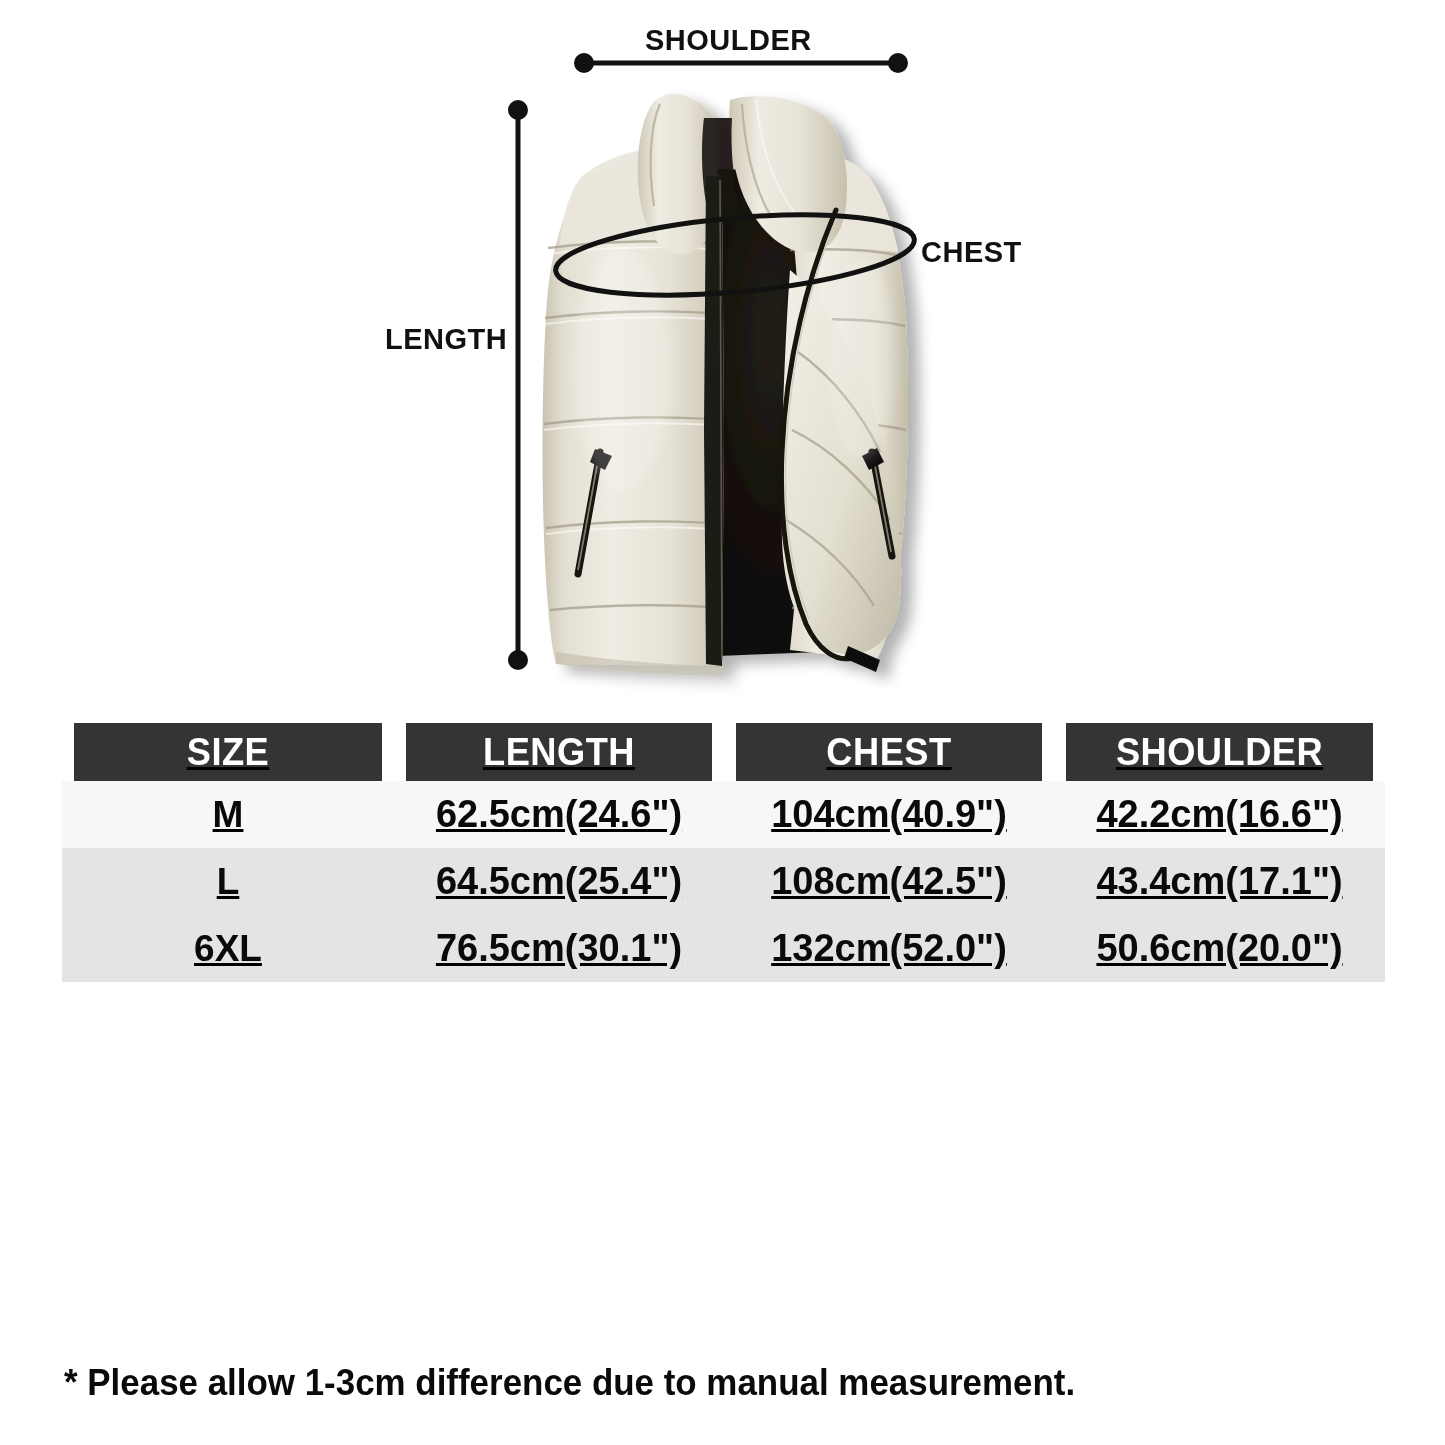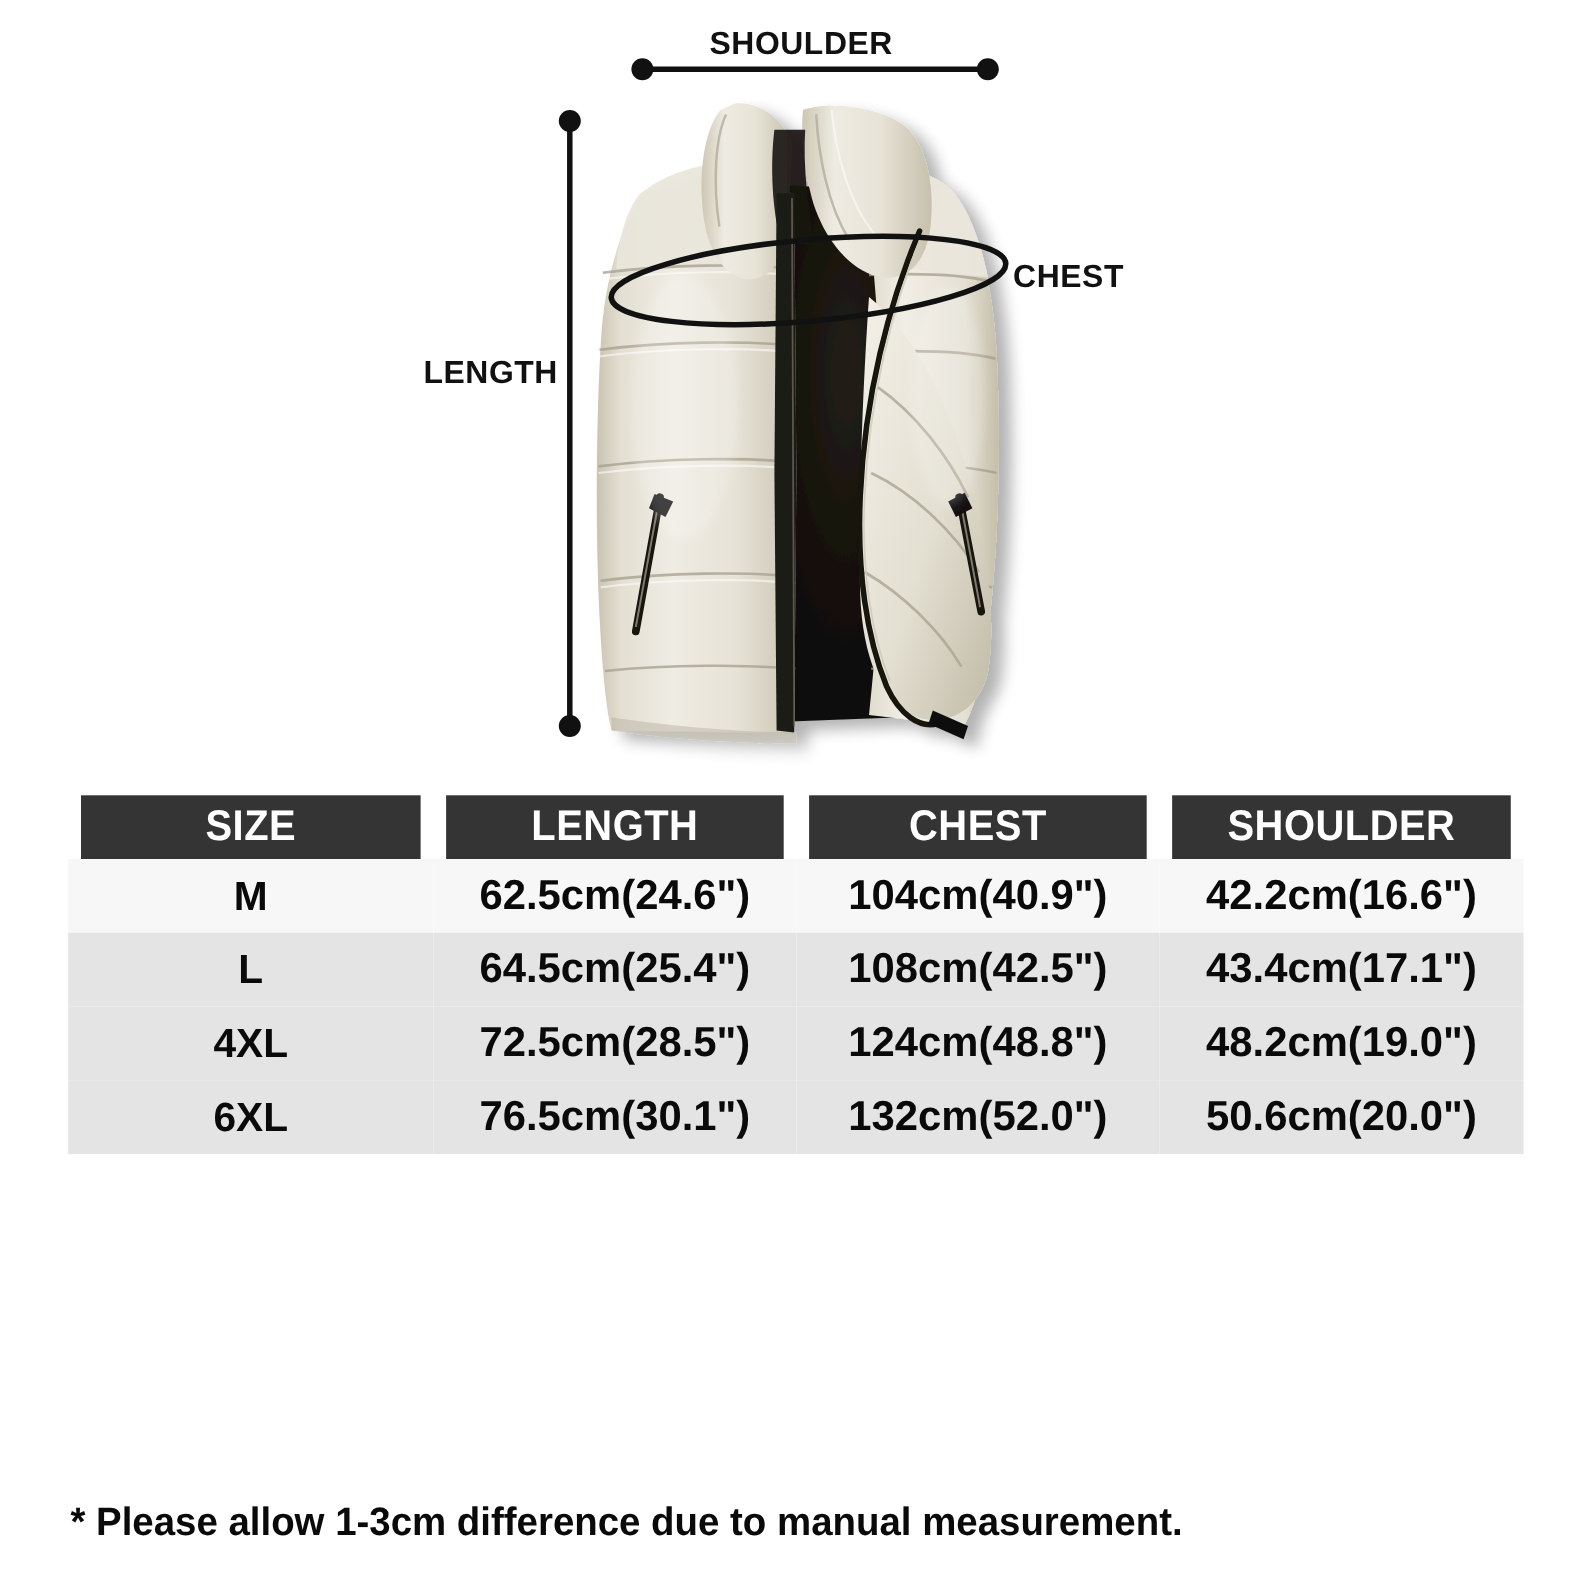--- a/index.html
+++ b/index.html
@@ -54,20 +54,21 @@
   }
 
   
   #size-table {
     position: absolute;
     left: 62px;
     top: 723px;
     width: 1323px;
     border-collapse: collapse;
     table-layout: fixed;
+    text-decoration: underline;
   }
   #size-table th, #size-table td {
     padding: 0;
     margin: 0;
     text-align: center;
     vertical-align: middle;
   }
   #size-table thead th {
     height: 58px;
     background: #343434;
@@ -317,26 +318,20 @@
       <td>104cm(40.9")</td>
       <td>42.2cm(16.6")</td>
     </tr>
     <tr class="row-even">
       <td class="size-cell">L</td>
       <td>64.5cm(25.4")</td>
       <td>108cm(42.5")</td>
       <td>43.4cm(17.1")</td>
     </tr>
     <tr class="row-even">
-      <td class="size-cell">4XL</td>
-      <td>72.5cm(28.5")</td>
-      <td>124cm(48.8")</td>
-      <td>48.2cm(19.0")</td>
-    </tr>
-    <tr class="row-even">
       <td class="size-cell">6XL</td>
       <td>76.5cm(30.1")</td>
       <td>132cm(52.0")</td>
       <td>50.6cm(20.0")</td>
     </tr>
   </tbody>
 </table>
 
 <div id="footnote">* Please allow 1-3cm difference due to manual measurement.</div>
 

